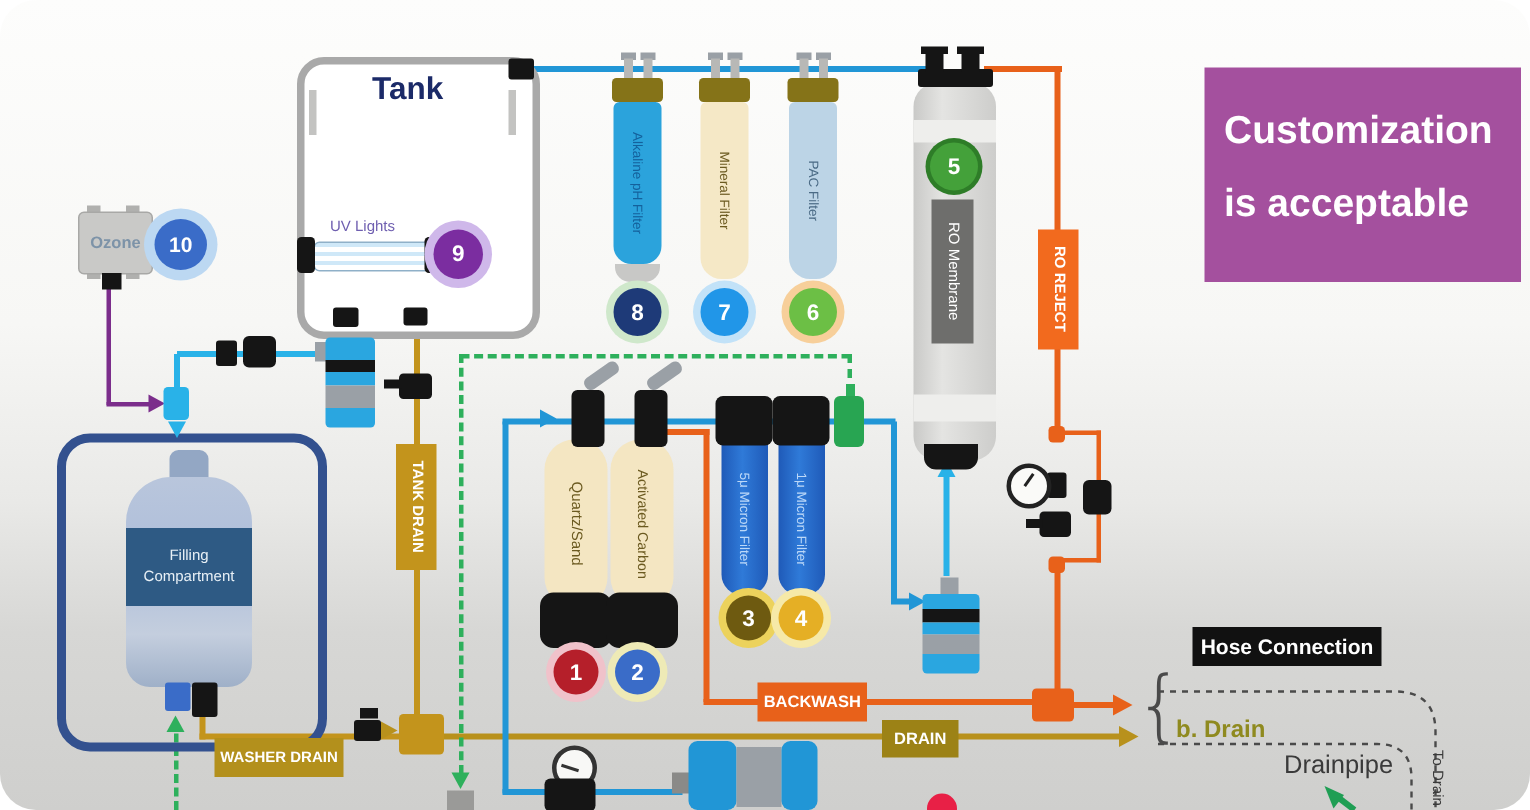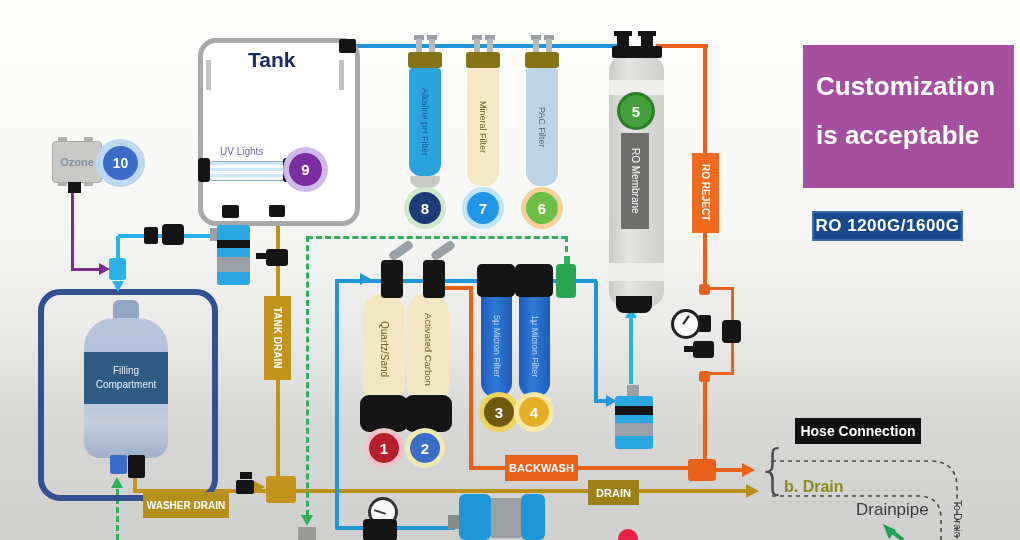--- a/index.html
+++ b/index.html
@@ -1,19 +1,20 @@
 <!DOCTYPE html>
 <html><head>
 <meta charset="utf-8">
 <style>
   html,body{margin:0;padding:0;}
   #stage{
     position:relative;width:1020px;height:540px;overflow:hidden;
     font-family:"Liberation Sans","DejaVu Sans",sans-serif;
     background:linear-gradient(180deg,#fdfdfc 0%,#f7f7f5 40%,#e9e9e7 62%,#d7d7d5 78%,#cfcfcd 100%);
+    border-radius:24px;
   }
   .abs{position:absolute;}
   .vtext{writing-mode:vertical-rl;text-orientation:mixed;white-space:nowrap;}
   .pipe{position:absolute;}
   .blue{background:#2196d6;}
   .cyan{background:#29b2e8;}
   .orange{background:#e8611a;}
   .gold{background:#c3941c;}
   .goldline{background:#b8911c;}
   .badge{
@@ -245,21 +246,20 @@
   <div class="abs" style="left:448px;top:515px;width:12px;height:14px;background:#8a8a88;z-index:3;"></div>
   <div class="abs" style="left:459px;top:494px;width:32px;height:46px;background:#2196d6;border-radius:6px;z-index:3;"></div>
   <div class="abs" style="left:491px;top:498px;width:30px;height:40px;background:#9aa0a6;z-index:3;"></div>
   <div class="abs" style="left:521px;top:494px;width:24px;height:46px;background:#2196d6;border-radius:6px;z-index:3;"></div>
   <div class="abs" style="left:618px;top:529px;width:20px;height:20px;background:#e82046;border-radius:50%;z-index:6;"></div>
 
   <div class="abs" style="left:779px;top:45px;width:211px;height:143px;background:#a4509e;z-index:6;color:#fff;font-weight:bold;font-size:26px;padding:0;box-sizing:border-box;margin-left:24px;">
     <div style="margin:26px 0 0 13px;">Customization</div>
     <div style="margin:18px 0 0 13px;">is acceptable</div>
   </div>
-  <div class="labelbox" style="left:812px;top:211px;width:151px;height:30px;background:#17498c;font-size:17px;letter-spacing:0.5px;box-shadow:0 0 0 2px #3c6cae inset;">RO 1200G/1600G</div>
   <div class="labelbox" style="left:795px;top:418px;width:126px;height:26px;background:#111;font-size:14px;">Hose Connection</div>
 
   <div class="abs" style="left:757px;top:441px;font-size:50px;font-weight:300;color:#4a4a4a;z-index:5;font-family:'DejaVu Sans',sans-serif;transform:scaleY(1.05);">{</div>
   <div class="abs" style="left:784px;top:478px;font-size:16px;font-weight:bold;color:#8f8a1f;z-index:5;">b. Drain</div>
   <div class="abs" style="left:856px;top:500px;font-size:17px;color:#3a3a3a;z-index:5;"><span>Drainpipe</span></div>
   <div class="abs vtext" style="left:952px;top:500px;font-size:10px;color:#3a3a3a;z-index:5;">To Drain</div>
 
   <svg class="abs" style="left:0;top:0;width:1020px;height:540px;z-index:4;pointer-events:none;" viewBox="0 0 1020 540">
     <path d="M772,461 L930,461 Q957,461 957,488 L957,540" fill="none" stroke="#4a4a4a" stroke-width="1.6" stroke-dasharray="4,4"></path>
     <path d="M772,496 L918,496 Q941,496 941,519 L941,540" fill="none" stroke="#4a4a4a" stroke-width="1.6" stroke-dasharray="4,4"></path>

